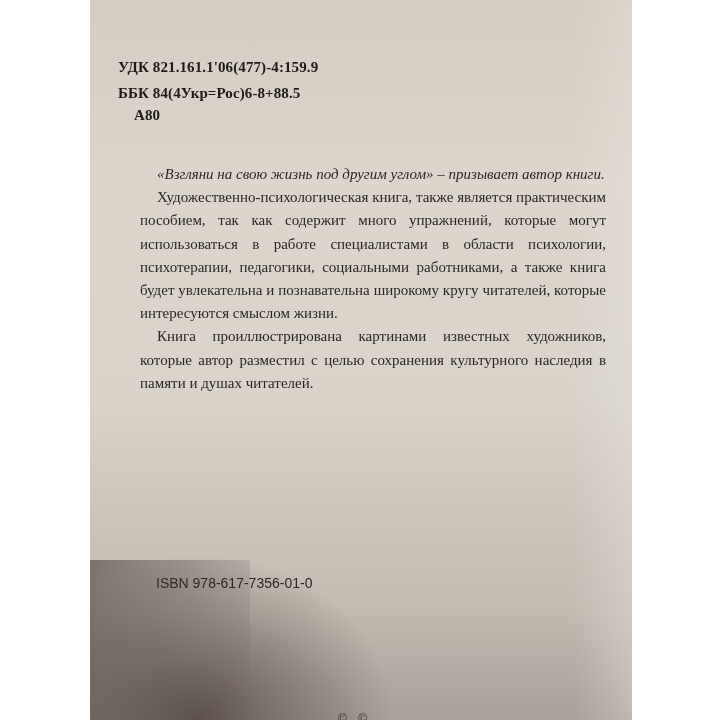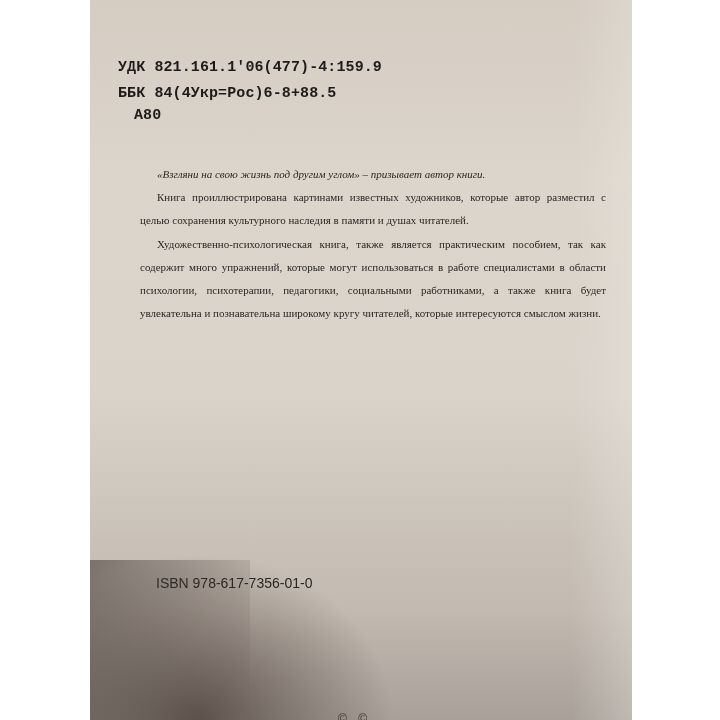--- a/index.html
+++ b/index.html
@@ -19,30 +19,30 @@
       content: ""; position: absolute; left: 0; top: 560px; width: 160px; height: 160px;
       background: linear-gradient(120deg, rgba(60,50,45,0.55) 0%, rgba(60,50,45,0.15) 60%, rgba(60,50,45,0) 100%);
       pointer-events: none;
     }
     .page::before {
       content: ""; position: absolute; right: 0; top: 0; width: 60px; height: 720px;
       background: linear-gradient(90deg, rgba(255,255,255,0) 0%, rgba(235,232,226,0.35) 100%);
       pointer-events: none;
     }
     .classif {
-      position: absolute; font-family: Liberation Mono, monospace; font-weight: bold;
+      position: absolute; font-family: Liberation Serif, serif; font-weight: bold;
       font-size: 15px; color: #1e1b1a; letter-spacing: 0.1px;
     }
     .udk { left: 28px; top: 59px; }
     .bbk { left: 28px; top: 85px; }
     .a80 { left: 44px; top: 107px; }
 
     .body-text {
       position: absolute; left: 50px; top: 163px; width: 466px;
-      font-family: "Liberation Serif", serif; font-size: 11px; line-height: 23.2px;
+      font-family: "Liberation Serif", serif; font-size: 15px; line-height: 23.2px;
       color: #2a2624; text-align: justify;
     }
     .body-text p { margin: 0; text-indent: 17px; }
     .body-text p.quote { font-style: italic; text-indent: 17px; margin-left: -0px; }
 
     .isbn {
       position: absolute; left: 66px; top: 575px;
       font-family: "Liberation Sans", sans-serif; font-size: 14px; color: #2a2624;
     }
     .footer-marks {
@@ -53,19 +53,19 @@
 </head>
 <body>
 
 <div class="page">
   <div class="classif udk">УДК 821.161.1'06(477)-4:159.9</div>
   <div class="classif bbk">ББК 84(4Укр=Рос)6-8+88.5</div>
   <div class="classif a80">А80</div>
 
   <div class="body-text">
     <p class="quote">«Взгляни на свою жизнь под другим углом» – призывает автор книги.</p>
+    <p>Художественно-психологическая книга, также является практическим пособием, так как содержит много упражнений, которые могут использоваться в работе специалистами в области психологии, психотерапии, педагогики, социальными работниками, а также книга будет увлекательна и познавательна широкому кругу читателей, которые интересуются смыслом жизни.</p>
     <p>Книга проиллюстрирована картинами известных художников, которые автор разместил с целью сохранения культурного наследия в памяти и душах читателей.</p>
-    <p>Художественно-психологическая книга, также является практическим пособием, так как содержит много упражнений, которые могут использоваться в работе специалистами в области психологии, психотерапии, педагогики, социальными работниками, а также книга будет увлекательна и познавательна широкому кругу читателей, которые интересуются смыслом жизни.</p>
   </div>
 
   <div class="isbn">ISBN 978-617-7356-01-0</div>
   <div class="footer-marks">© ©</div>
 </div>
 
 </body></html>

